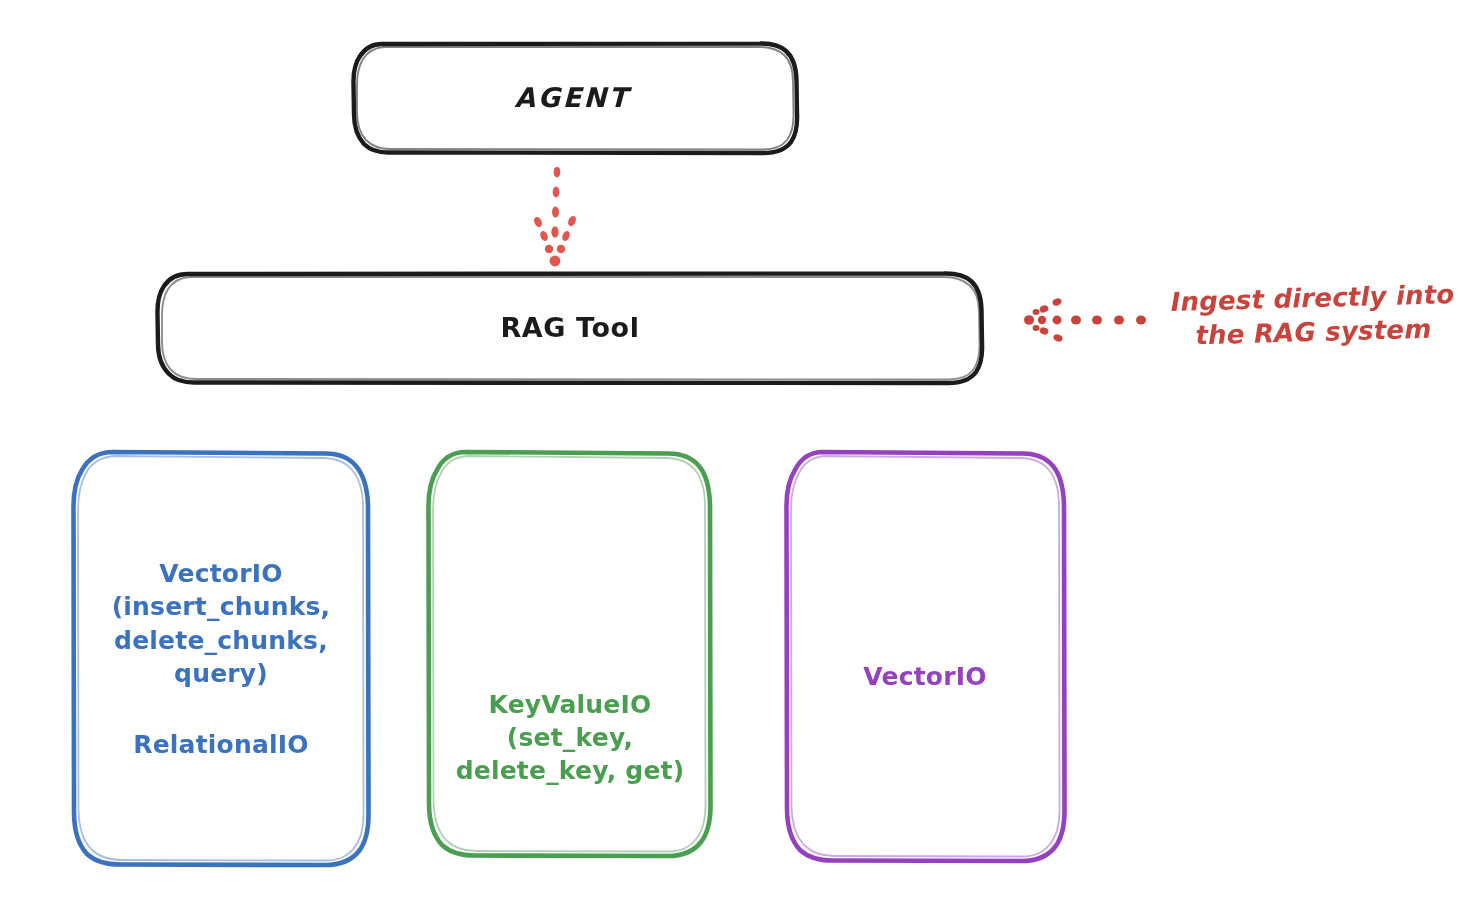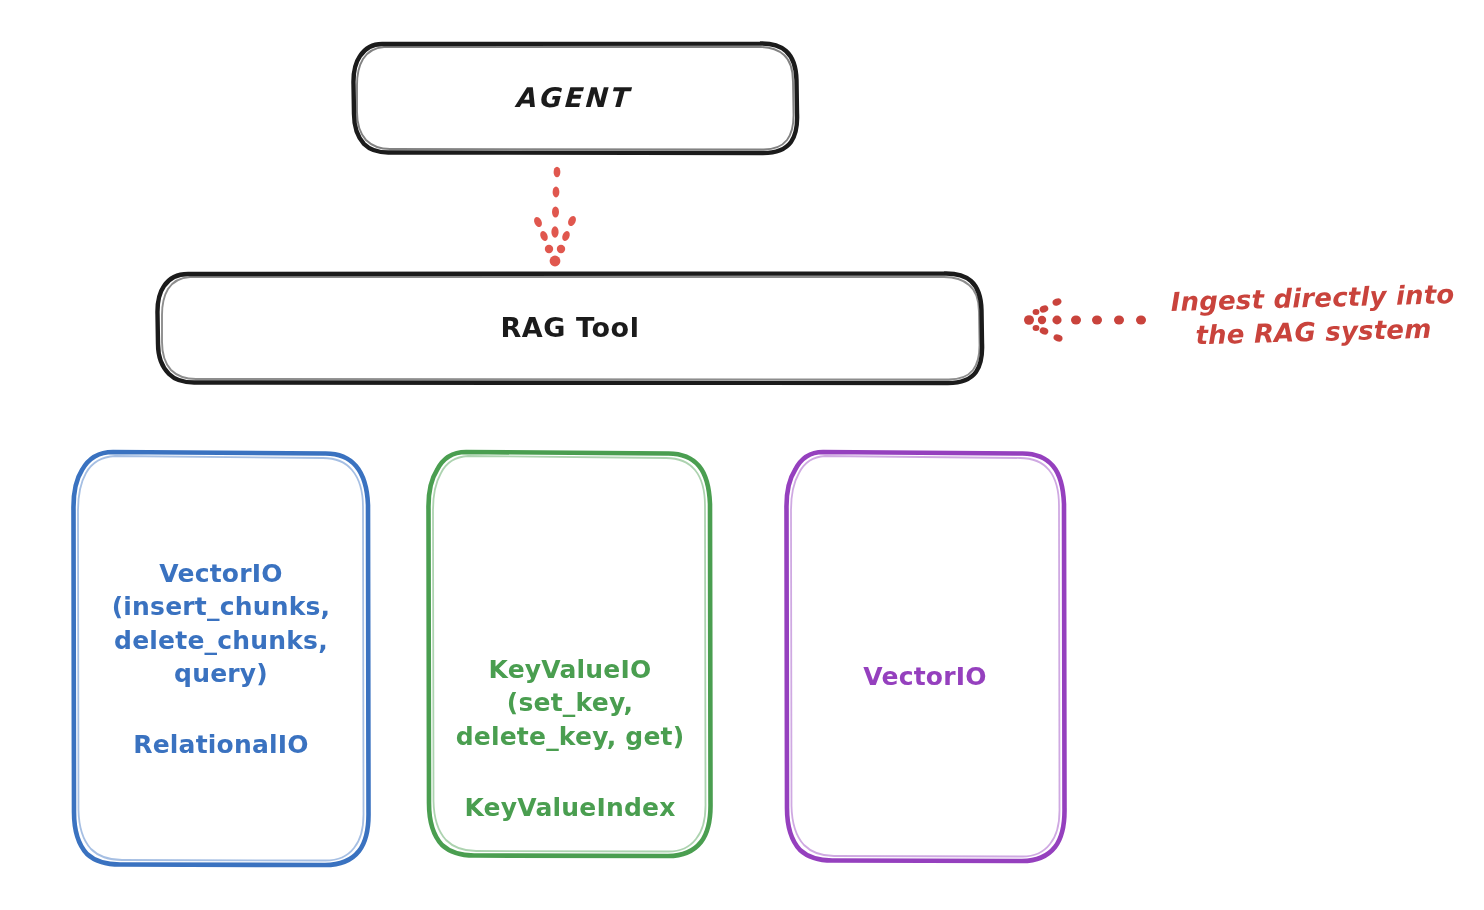--- a/index.html
+++ b/index.html
@@ -213,21 +213,20 @@
 (insert_chunks,
 delete_chunks,
 query)</div>
   <div class="store-sub">RelationalIO</div>
 </div>
 
 <div class="node" id="node-keyvalueio">
   <div class="store-label">KeyValueIO
 (set_key,
 delete_key, get)</div>
-  <div class="store-sub">KeyValueIndex</div>
 </div>
 
 <div class="node" id="node-relationalio">
   <div class="store-sub">VectorIO</div>
 </div>
 
 <div id="annotation-text">Ingest directly into
 the RAG system</div>
 
 </body></html>

